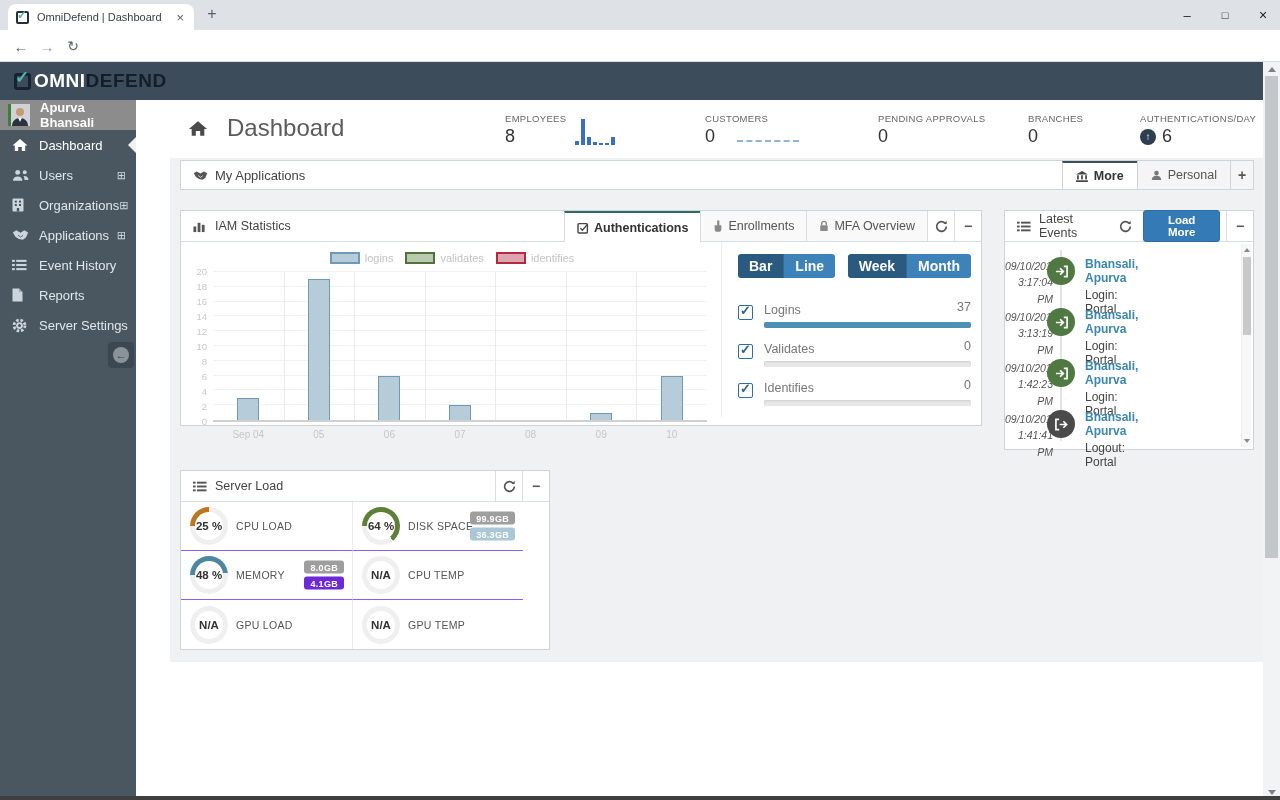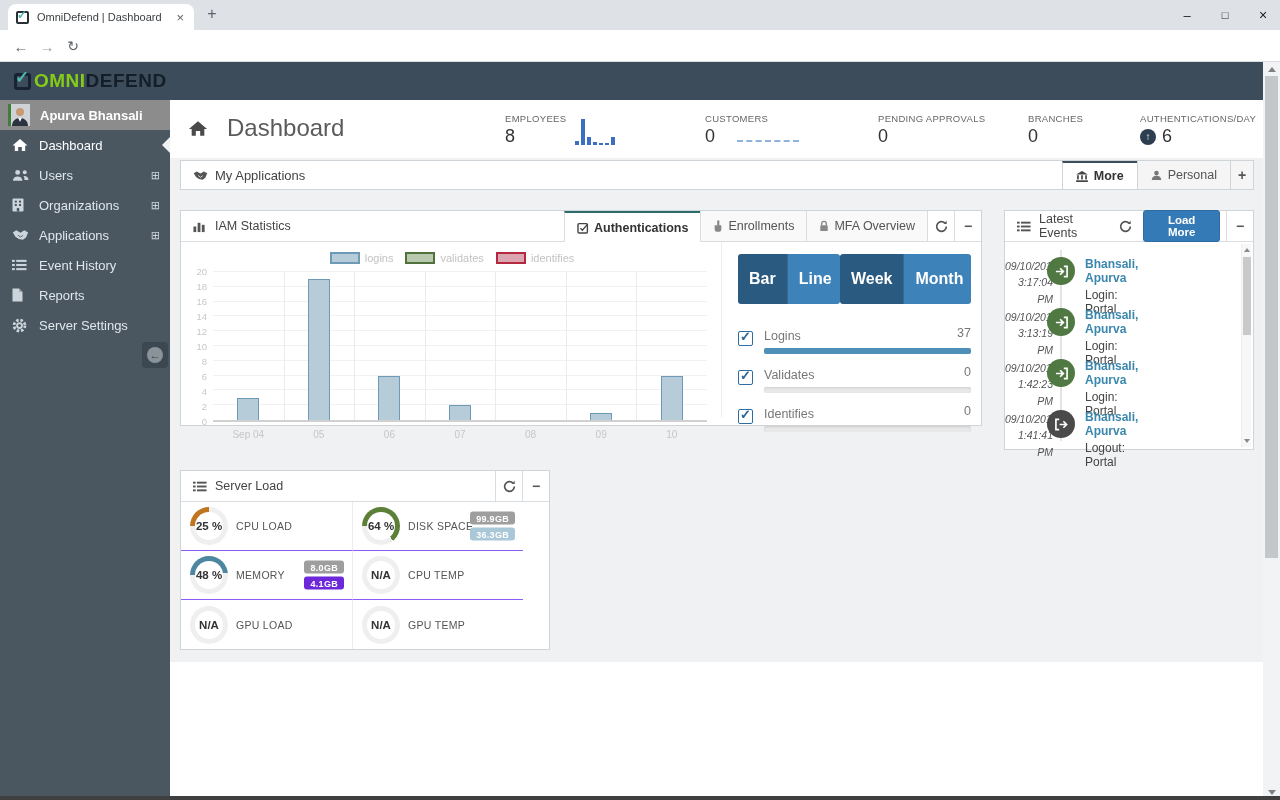--- a/index.html
+++ b/index.html
@@ -31,27 +31,27 @@
   .ext-check::after { content:"✓"; position:absolute; left:0px; top:-4px; color:#1a73e8; font-size:11px; font-weight:bold; }
   .tool-sep { position:absolute; left:1222px; top:38px; width:1px; height:16px; background:#dadce0; }
   .profile-circle { position:absolute; left:1230px; top:36px; width:20px; height:20px; border-radius:50%; background:#111; }
   .menu-dots { position:absolute; left:1258px; top:36px; font-size:14px; color:#5f6368; }
 
   
   .appbar { position:absolute; left:0; top:62px; width:1280px; height:38px; background:#3d4c5b; }
   .logo { position:absolute; left:14px; top:8px; display:flex; align-items:center; }
   .logo-check { width:17px; height:17px; border:3px solid #182230; border-radius:3px; position:relative; margin-right:3px; }
   .logo-check::after { content:"✓"; position:absolute; left:-2px; top:-9px; color:#4cb8ae; font-size:17px; font-weight:bold; }
-  .logo-omni { color:#84cc16; font-weight:800; font-size:19px; letter-spacing:.5px; }
+  .logo-omni { color:#ffffff; font-weight:800; font-size:19px; letter-spacing:.5px; }
   .logo-defend { color:#141e28; font-weight:800; font-size:19px; letter-spacing:.5px; }
   .appbtn { position:absolute; top:68px; width:25px; height:25px; border:1px solid #e8ecef; border-radius:2px; display:flex; align-items:center; justify-content:center; color:#fff; }
   .ab-expand { left:1177px; } .ab-power { left:1207px; } .ab-menu { left:1233px; }
 
   
-  .sidebar { position:absolute; left:0; top:100px; width:170px; height:700px; background:#4a5761; }
+  .sidebar { position:absolute; left:0; top:100px; width:136px; height:700px; background:#4a5761; }
   .user-panel { height:30px; background:#8c8c8c; display:flex; align-items:center; padding-left:8px; }
   .avatar { width:22px; height:22px; flex:none; }
   .user-name { color:#fff; font-size:13px; font-weight:bold; margin-left:10px; }
   .mitem { height:30px; display:flex; align-items:center; padding-left:12px; color:#dfe6ec; font-size:13px; position:relative; }
   .mic { width:17px; height:16px; margin-right:10px; display:flex; align-items:center; color:#ccd5dc; flex:none; }
   .mitem.active { color:#fff; }
   .mitem.active .mic { color:#fff; }
   .mitem.active::after { content:""; position:absolute; right:0; top:7px; border-top:8px solid transparent; border-bottom:8px solid transparent; border-right:8px solid #f0f1f2; }
   .mexp { margin-left:auto; margin-right:10px; font-size:11px; color:#cdd5dc; }
   .collapse-btn { position:absolute; right:2px; top:242px; width:26px; height:26px; background:#3b4751; border-radius:4px; display:flex; align-items:center; justify-content:center; }
@@ -104,21 +104,21 @@
   .ylab { position:absolute; right:2px; font-size:9.5px; color:#c8c8c8; }
   .plot { position:absolute; left:24px; top:30px; width:494px; height:150px; border-bottom:2px solid #d0d0d0; }
   .hgrid { position:absolute; left:0; right:0; height:1px; background:#f1f1f1; }
   .vgrid { position:absolute; top:0; bottom:0; width:1px; background:#ebebeb; }
   .bar { position:absolute; bottom:0; width:22px; }
   .xlabels { position:absolute; left:24px; top:187px; width:494px; }
   .xlab { position:absolute; transform:translateX(-50%); font-size:10px; color:#c6c6c6; }
   .controls { position:absolute; left:540px; top:0; right:8px; bottom:8px; border-left:1px solid #ededed; padding:12px 2px 0 16px; }
   .ctl-row1 { display:flex; justify-content:space-between; }
   .seg { display:inline-flex; border-radius:3px; overflow:hidden; }
-  .seg span { padding:16px 11px; font-size:16px; font-weight:bold; color:#fff; background:#3d82b8; }
+  .seg span { padding:4px 11px; font-size:14px; font-weight:bold; color:#fff; background:#3d82b8; }
   .seg span + span { border-left:1px solid rgba(0,0,0,.18); }
   .seg span.on { background:#2a5a80; }
   .metrics { margin-top:22px; }
   .metric { position:relative; padding-left:26px; margin-top:11px; height:28px; }
   .cbx { position:absolute; left:0; top:5px; width:15px; height:15px; background:#fff; border:1px solid #2e6da4; border-radius:2px; }
   .cbx::after { content:"✓"; position:absolute; left:1px; top:-3px; font-size:13px; font-weight:bold; color:#2a6496; }
   .mlabel { font-size:12.5px; color:#777; }
   .mval { position:absolute; right:0; top:0; font-size:12.5px; color:#777; }
   .pbar { margin-top:4px; height:6px; background:#e8e8e8; box-shadow:inset 0 1px 2px rgba(0,0,0,.12); border-radius:2px; }
   .pfill { height:100%; background:#4e8fb8; border-radius:2px; }

